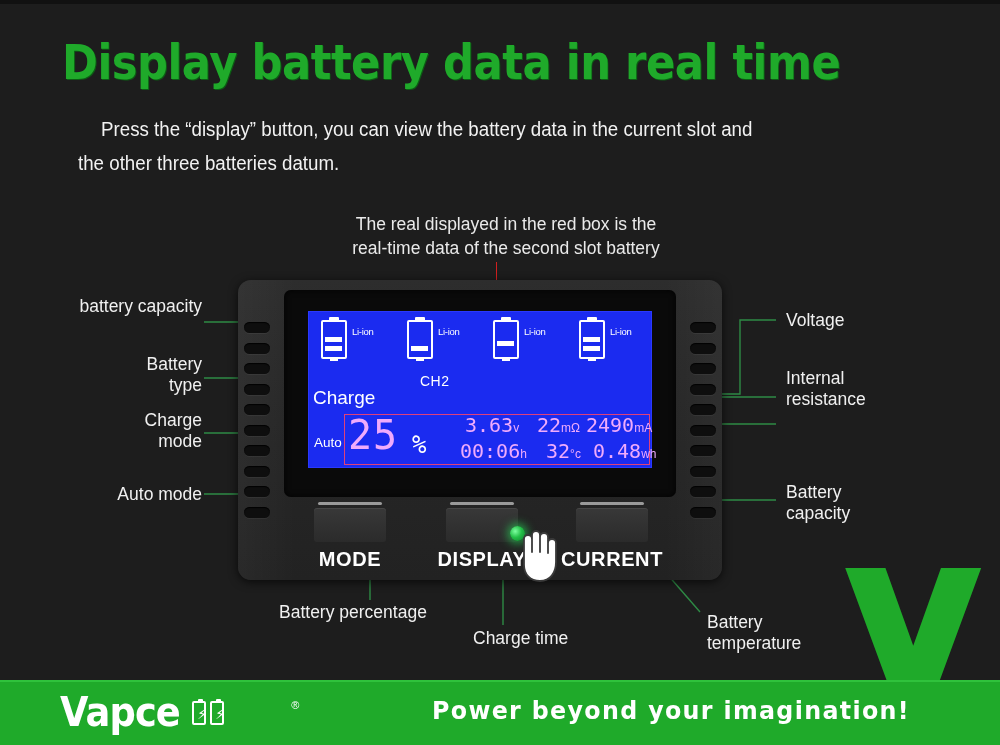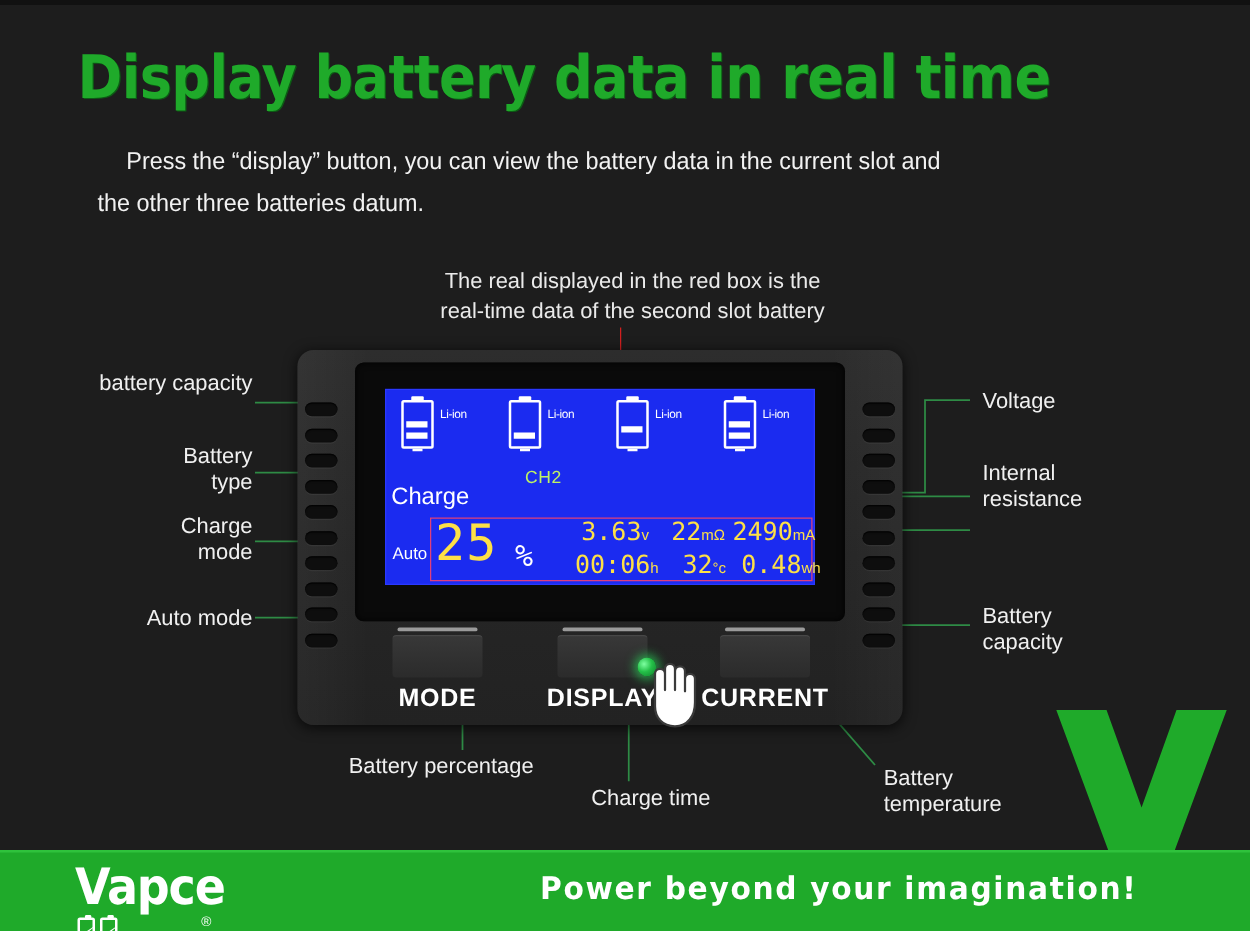--- a/index.html
+++ b/index.html
@@ -151,21 +151,21 @@
     position:absolute; left:9px; top:42px; width:8px; height:2px;
     background:#fff;
   }
   .liion {
     position:absolute; left:44px; top:11px;
     font-size:9.5px; color:#fff; letter-spacing:-0.3px;
     white-space:nowrap;
   }
   .ch-label {
     position:absolute; left:112px; top:58px;
-    font-size:14px; color:#bef264; letter-spacing:0.5px;
+    font-size:14px; color:#ffffff; letter-spacing:0.5px;
   }
 
   
   .charge-label {
     position:absolute; left:5px; top:76px;
     font-size:19px; color:#fff;
   }
   .auto-label {
     position:absolute; left:6px; top:124px;
     font-size:13.5px; color:#fff;
@@ -174,21 +174,21 @@
   
   .red-frame {
     position:absolute; left:36px; top:103px;
     width:306px; height:51px;
     border:1.4px solid #e0407a;
   }
 
   
   .seg {
     font-family:"DejaVu Sans Mono", monospace;
-    color:#fde047;
+    color:#f0abfc;
     font-weight:normal;
   }
   .pct-val {
     position:absolute; left:40px; top:104px;
     font-size:40px; line-height:1;
     letter-spacing:1px;
   }
   .pct-unit {
     position:absolute; left:104px; top:120px;
     font-size:24px; color:#fff;
@@ -269,21 +269,21 @@
     width:1000px; height:65px;
     background:#1faa2a;
   }
   .footer-top-hairline {
     position:absolute; left:0; top:0; width:1000px; height:2px;
     background:#2fc23c;
   }
   .logo {
     position:absolute; left:60px; top:10px;
     height:44px;
-    display:flex; align-items:flex-start;flex-direction:column;
+    display:flex; align-items:center;
   }
   .logo-text {
     font-family:"DejaVu Sans", sans-serif;
     font-weight:bold;
     font-size:40px;
     color:#fff;
     letter-spacing:-1px;
     transform:scaleX(0.92);
     transform-origin:left center;
     line-height:1;

